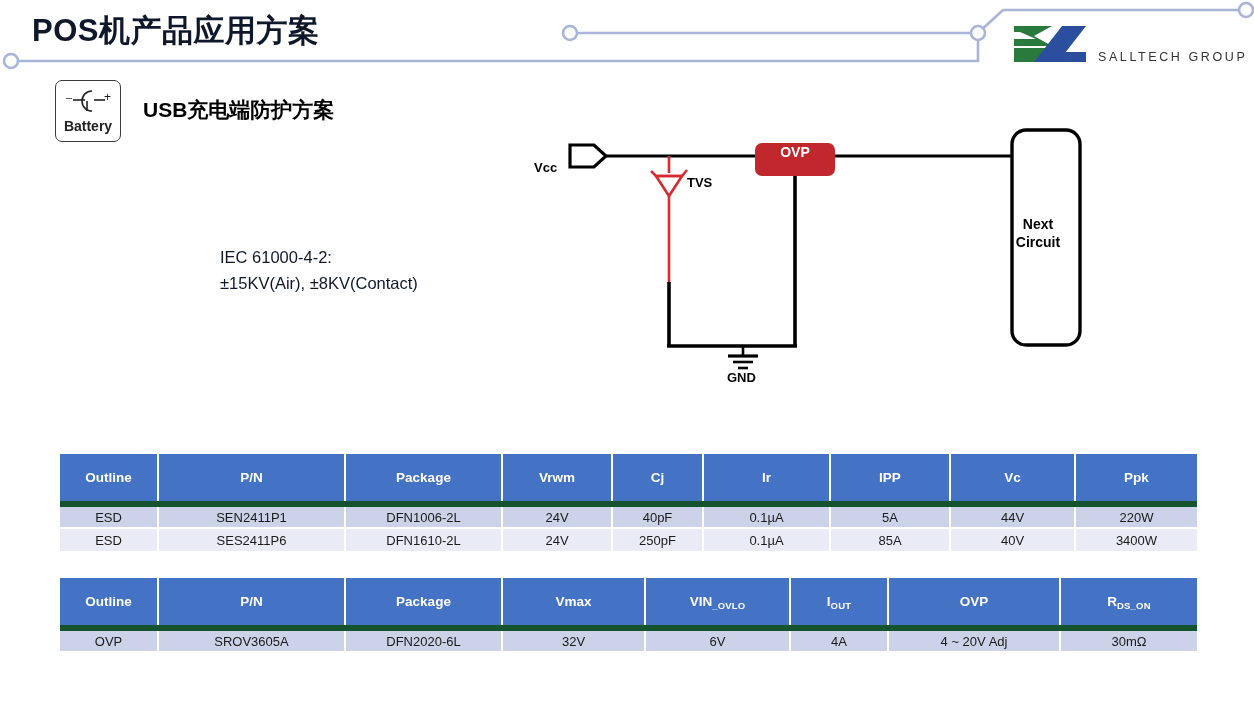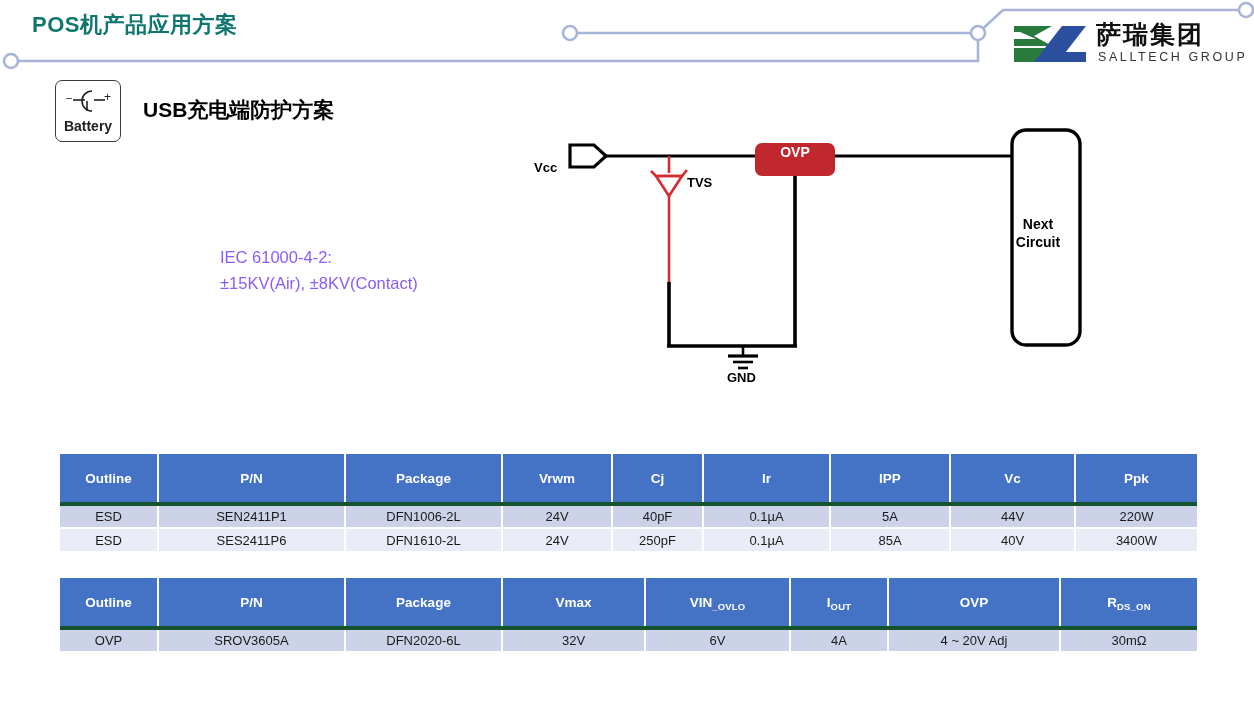--- a/index.html
+++ b/index.html
@@ -10,22 +10,22 @@
     font-family:"Liberation Sans","DejaVu Sans",sans-serif;
     position:relative;
     overflow:hidden;
   }
 
   
   #header-decoration { position:absolute; left:0; top:0; width:1254px; height:90px; }
 
   #page-title {
     position:absolute; left:32px; top:10px;
-    font-size:22px; font-weight:bold;
-    color:#0f766e;
+    font-size:31px; font-weight:bold;
+    color:#0f172a;
     letter-spacing:0.5px;
     white-space:nowrap;
   }
 
   
   #brand-logo { position:absolute; left:1012px; top:18px; width:236px; height:58px; }
   #logo-mark { position:absolute; left:0px; top:6px; width:76px; height:40px; }
   #logo-cn {
     position:absolute; left:84px; top:0px;
     font-size:25px; font-weight:bold; color:#111;
@@ -59,21 +59,21 @@
     white-space:nowrap;
   }
   #section-title .lat {
     font-family:"Liberation Sans","DejaVu Sans",sans-serif;
     margin-top:13px;
   }
 
   
   #iec-note {
     position:absolute; left:220px; top:245px;
-    font-size:16.5px; color:#8b5cf6; line-height:1.55;
+    font-size:16.5px; color:#0f172a; line-height:1.55;
     white-space:nowrap;
   }
 
   
   #schematic { position:absolute; left:520px; top:118px; width:600px; height:290px; }
   .sch-label {
     position:absolute; font-weight:bold; color:#000;
     font-family:"Liberation Sans","DejaVu Sans",sans-serif;
   }
   #label-vcc  { left:14px;  top:26px; font-size:13px;margin-top:16px; }
@@ -102,21 +102,21 @@
   #table-esd { left:60px; top:454px; width:1137px; }
   #table-ovp { left:60px; top:578px; width:1137px; }
 
   .data-table th {
     background:#4472c4;
     color:#ffffff;
     font-weight:bold;
     font-size:13.5px;
     height:50px;
     border-right:2px solid #ffffff;
-    border-bottom:4px solid #14532d;
+    border-bottom:6px solid #14532d;
     text-align:center;
     padding:0 2px;
     white-space:nowrap;
   }
   .data-table th:last-child { border-right:none; }
   .data-table td {
     height:24px;
     text-align:center;
     color:#1a1a1a;
     border-right:2px solid #ffffff;
@@ -155,21 +155,20 @@
 
 <div id="brand-logo">
   <svg id="logo-mark" viewBox="0 0 76 40" width="76" height="40">
 
     <path d="M 2 2 L 40 2 L 22 12 L 40 22 L 2 22 L 2 15 L 24 15 L 8 8 L 2 8 Z" fill="#2b7a3d"></path>
     <path d="M 2 24 L 36 24 L 26 38 L 2 38 Z" fill="#2b7a3d"></path>
 
     <path d="M 74 2 L 46 38 L 22 38 L 50 2 Z" fill="#2b4f9e"></path>
     <path d="M 52 28 L 74 28 L 74 38 L 45 38 Z" fill="#2b4f9e"></path>
   </svg>
-  <div id="logo-cn">萨瑞集团</div>
   <div id="logo-en">SALLTECH GROUP</div>
 </div>
 
 <div id="battery-badge">
   <svg id="battery-symbol" viewBox="0 0 56 30" width="56" height="30">
     <text x="5" y="14" font-size="11" font-family="Liberation Sans, sans-serif" fill="#222">–</text>
     <line x1="12" y1="13" x2="24" y2="13" stroke="#222" stroke-width="1.6"></line>
     <path d="M 31 4 A 10 10 0 0 0 31 24" fill="none" stroke="#222" stroke-width="1.6"></path>
     <line x1="26" y1="14" x2="26" y2="24" stroke="#222" stroke-width="1.6"></line>
     <line x1="33" y1="13" x2="44" y2="13" stroke="#222" stroke-width="1.6"></line>

